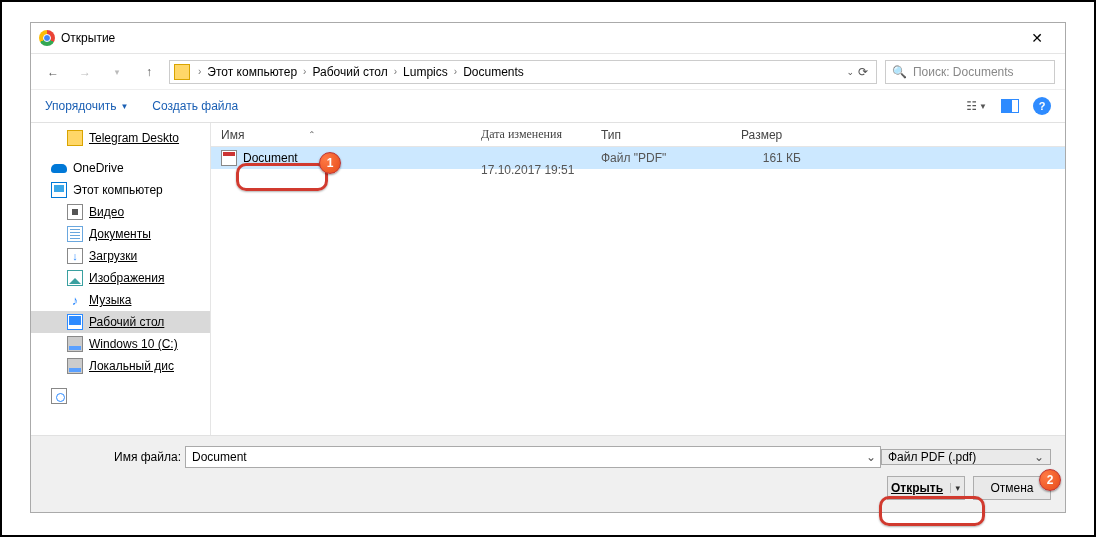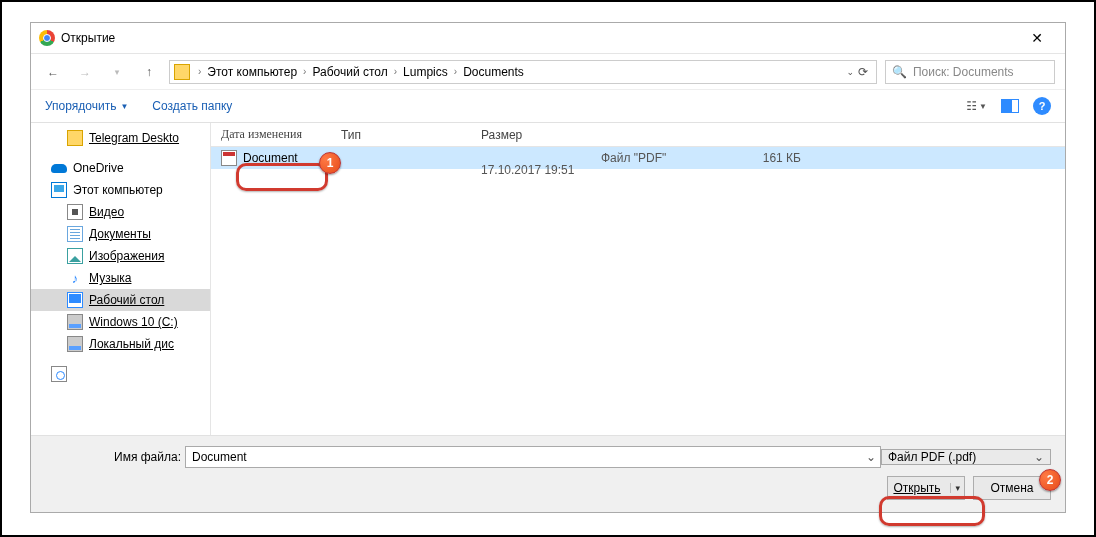--- a/index.html
+++ b/index.html
@@ -131,21 +131,21 @@
       <span style="color:#888;">🔍</span>
       <span>Поиск: Documents</span>
     </div>
   </div>
 
   <div class="toolrow">
     <span class="tool-link">
       <span>Упорядочить</span>
       <span style="font-size:8px;">▼</span>
     </span>
-    <span class="tool-link">Создать папку</span>
+    <span class="tool-link">Создать файла</span>
     <div class="tool-right">
       <span class="view-btn">
         <span>☷</span>
         <span style="font-size:8px;">▼</span>
       </span>
       <span style="width:18px;height:14px;border:1px solid #2e8bff;display:inline-block;background:linear-gradient(90deg,#2e8bff 60%,#fff 60%);"></span>
       <span class="help-ico">?</span>
     </div>
   </div>
 
@@ -166,20 +166,24 @@
           </div>
           <div class="side-item indent">
             <span class="ico ico-video"></span>
             <span>Видео</span>
           </div>
           <div class="side-item indent">
             <span class="ico ico-doc"></span>
             <span>Документы</span>
           </div>
           <div class="side-item indent">
+            <span class="ico ico-down"></span>
+            <span>Загрузки</span>
+          </div>
+          <div class="side-item indent">
             <span class="ico ico-img"></span>
             <span>Изображения</span>
           </div>
           <div class="side-item indent">
             <span class="ico ico-music"></span>
             <span>Музыка</span>
           </div>
           <div class="side-item indent sel">
             <span class="ico ico-desktop"></span>
             <span>Рабочий стол</span>
@@ -193,20 +197,24 @@
             <span>Локальный дис</span>
           </div>
           <div style="height: 8px;"></div>
           <div class="side-item">
             <span class="ico ico-net"></span>
             <span></span>
           </div>
         </div>
     <div class="filelist">
       <div class="cols">
+        <div class="col name">
+              <span>Имя</span>
+              <span class="sort-caret">⌃</span>
+            </div>
         <div class="col date">Дата изменения</div>
         <div class="col type">Тип</div>
         <div class="col size">Размер</div>
       </div>
       <div class="rows" id="rows">
             <div class="row sel">
               <div class="cell name">
                 <span class="ico-pdf"></span>
                 <span>Document</span>
               </div>
@@ -225,21 +233,21 @@
         <span>Document</span>
         <span class="dd">⌄</span>
       </div>
       <div class="filter">
         <span>Файл PDF (.pdf)</span>
         <span class="dd">⌄</span>
       </div>
     </div>
     <div class="row-btns">
       <div class="btn split">
-            <span style="text-decoration:underline;text-decoration-color:#000;">Открыть</span>
+            <span style="text-decoration:underline;text-decoration-color:#000;font-weight:bold;">Открыть</span>
           </div>
       <div class="btn">Отмена</div>
     </div>
   </div>
 
  </div>
 
  <div class="annot-box" style="left:234px; top:161px; width:92px; height:28px;"></div>
  <div class="badge" style="left:317px; top:150px;">1</div>
 

